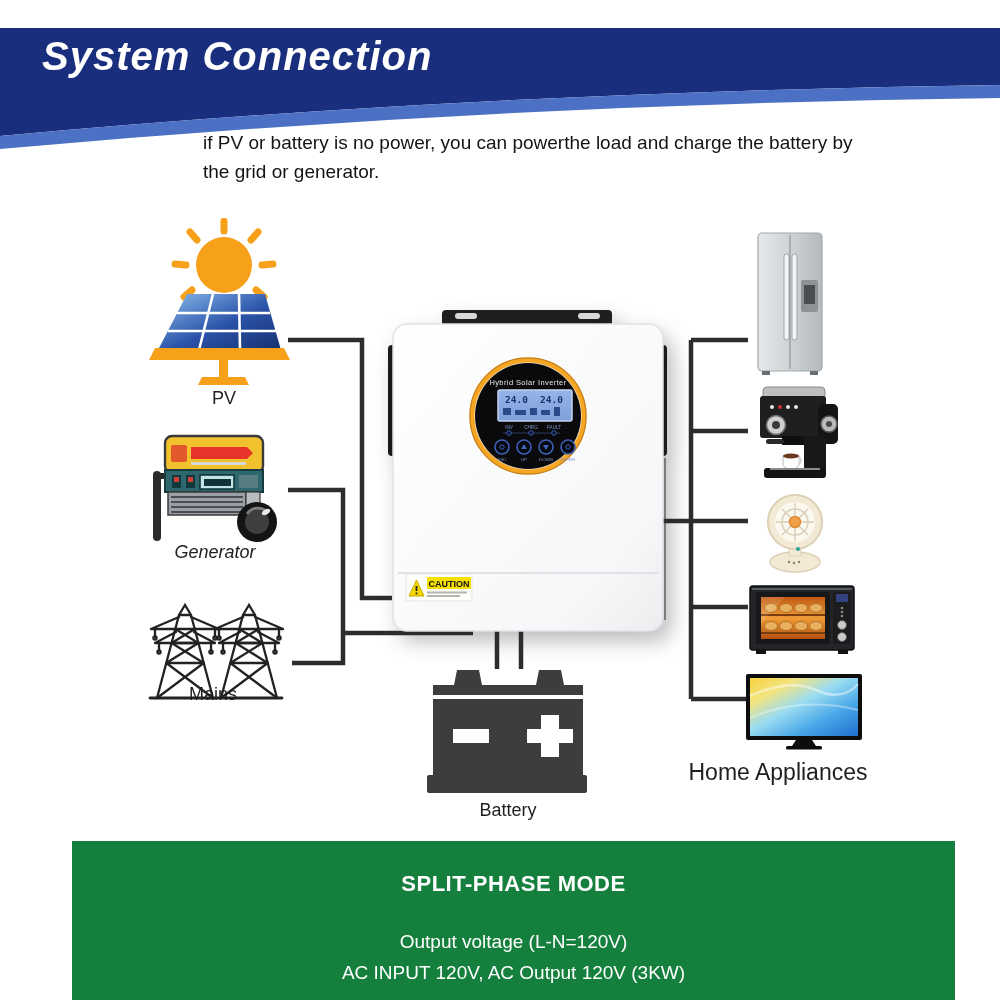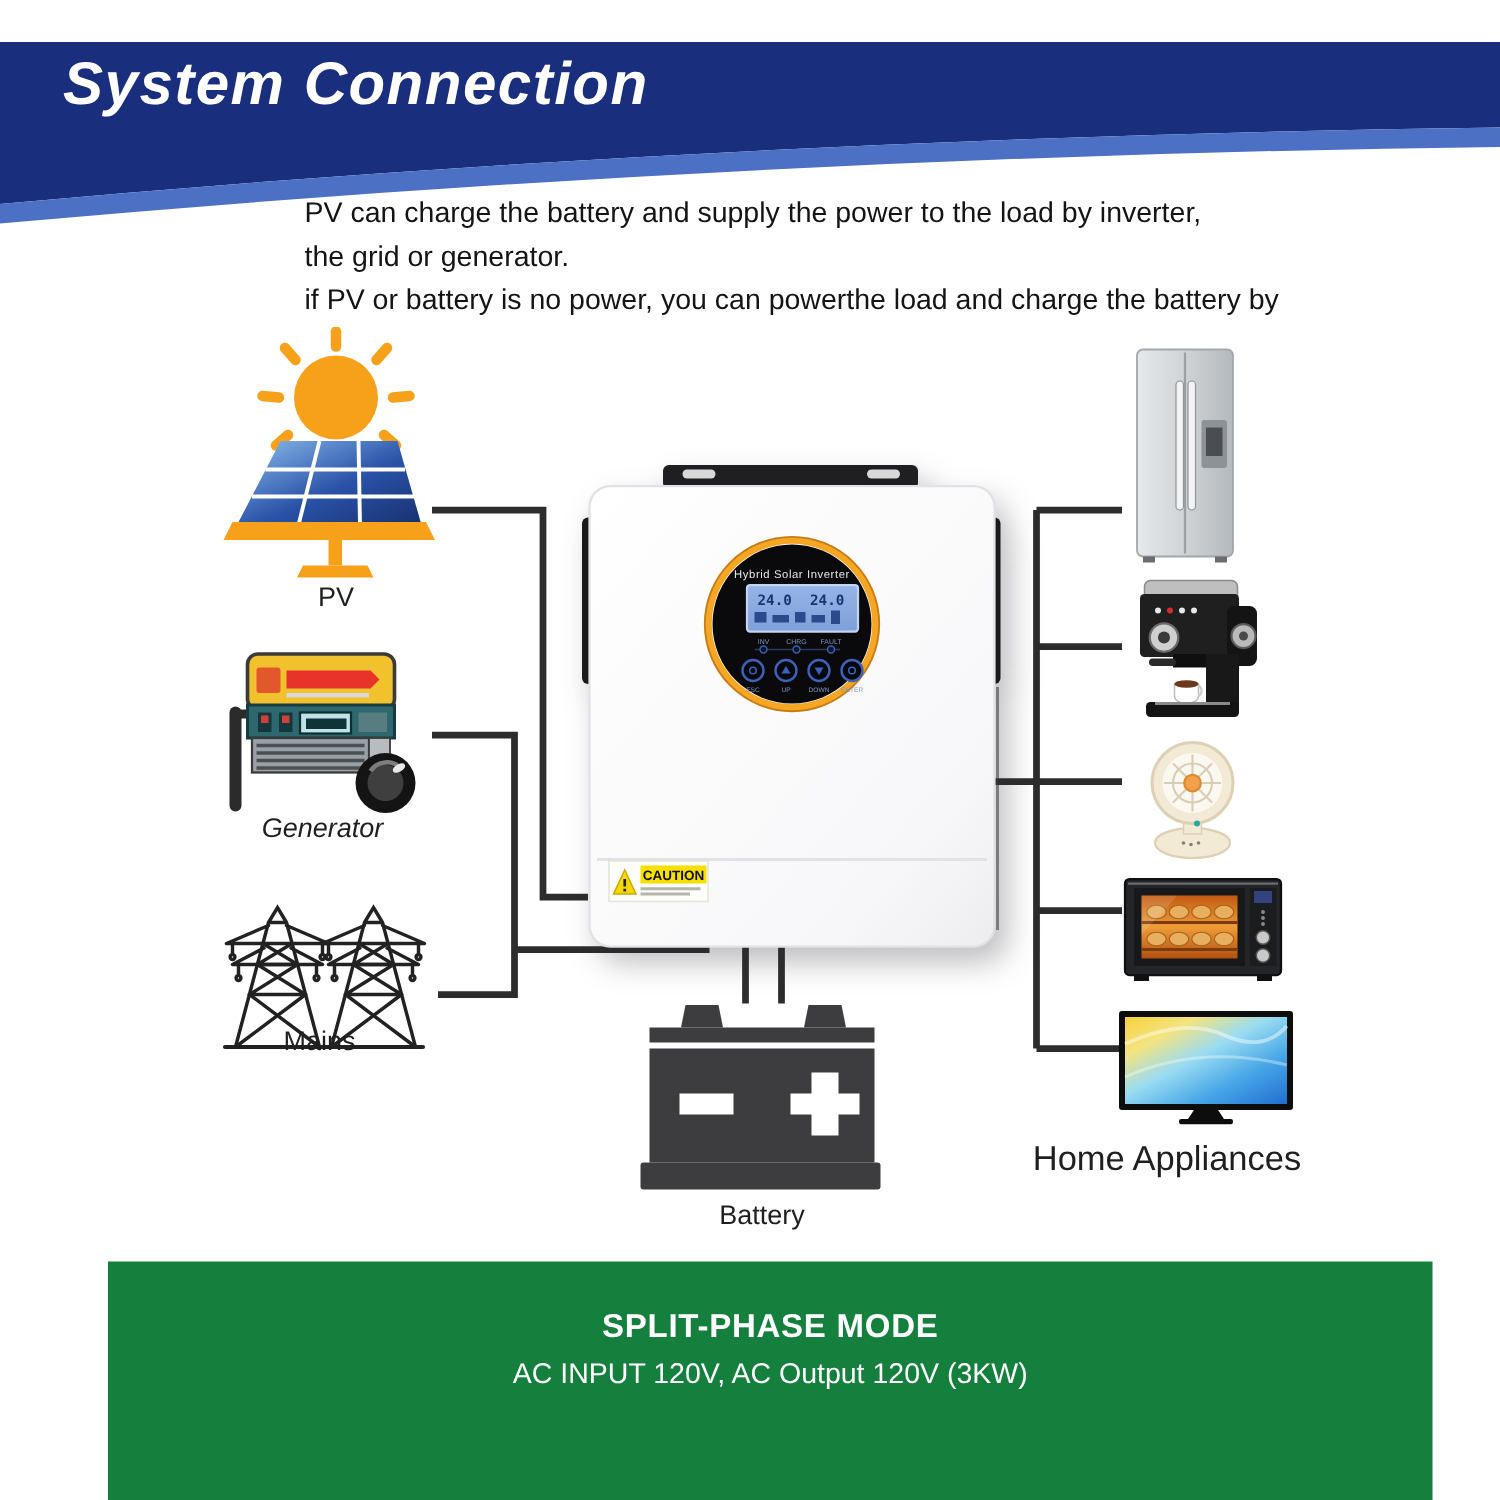--- a/index.html
+++ b/index.html
@@ -24,23 +24,22 @@
 
 <div class="stage">
 
   <svg class="abs" style="left:0;top:0;" width="1000" height="140" viewBox="0 0 1000 140">
     <path d="M0,0 H1000 V57 Q480,64 0,108 Z" fill="#1a2e7e"></path>
     <path d="M0,108 Q480,64 1000,57 L1000,70 Q500,76 0,121 Z" fill="#4c70c3"></path>
   </svg>
   <div class="page-title">System Connection</div>
 
   <div class="desc">
-    <div class="desc-line">PV can charge the battery and supply the power to the load by inverter,</div>
+    <div class="desc-line">if PV or battery is no power, you can powerthe load and charge the battery by</div>
     <div class="desc-line">the grid or generator.</div>
-    <div class="desc-line">if PV or battery is no power, you can powerthe load and charge the battery by</div>
   </div>
 
   <svg class="abs" style="left:0;top:0;" width="1000" height="1000" viewBox="0 0 1000 1000">
     <g fill="none" stroke="#2d2d2d" stroke-width="4.5">
       <path d="M288,312 H362 V570 H392"></path>
       <path d="M288,462 H343 V635 H292"></path>
       <path d="M343,605 H473"></path>
       <path d="M497,601 V641"></path>
       <path d="M521,601 V641"></path>
       <path d="M660,493 H691"></path>
@@ -353,16 +352,17 @@
     <rect x="750" y="650" width="108" height="58" fill="url(#tvG)"></rect>
     <path d="M750,668 Q790,650 816,662 T858,656" fill="none" stroke="#ffffff" stroke-width="2.5" opacity="0.45"></path>
     <path d="M750,690 Q800,668 858,682" fill="none" stroke="#ffffff" stroke-width="2" opacity="0.35"></path>
     <polygon points="796,712 812,712 816,718 792,718" fill="#0d0d0d"></polygon>
     <rect x="786" y="718" width="36" height="3.5" rx="1.5" fill="#0d0d0d"></rect>
   </svg>
   <div class="node-label" style="left:678px;top:731px;width:200px;font-size:23px;">Home Appliances</div>
 
   <div class="footer-box">
     <div class="footer-title">SPLIT-PHASE MODE</div>
+    <div class="footer-line l1">Output voltage (L-N=120V)</div>
     <div class="footer-line l2">AC INPUT 120V, AC Output 120V (3KW)</div>
   </div>
 
 </div>
 
 </body></html>

